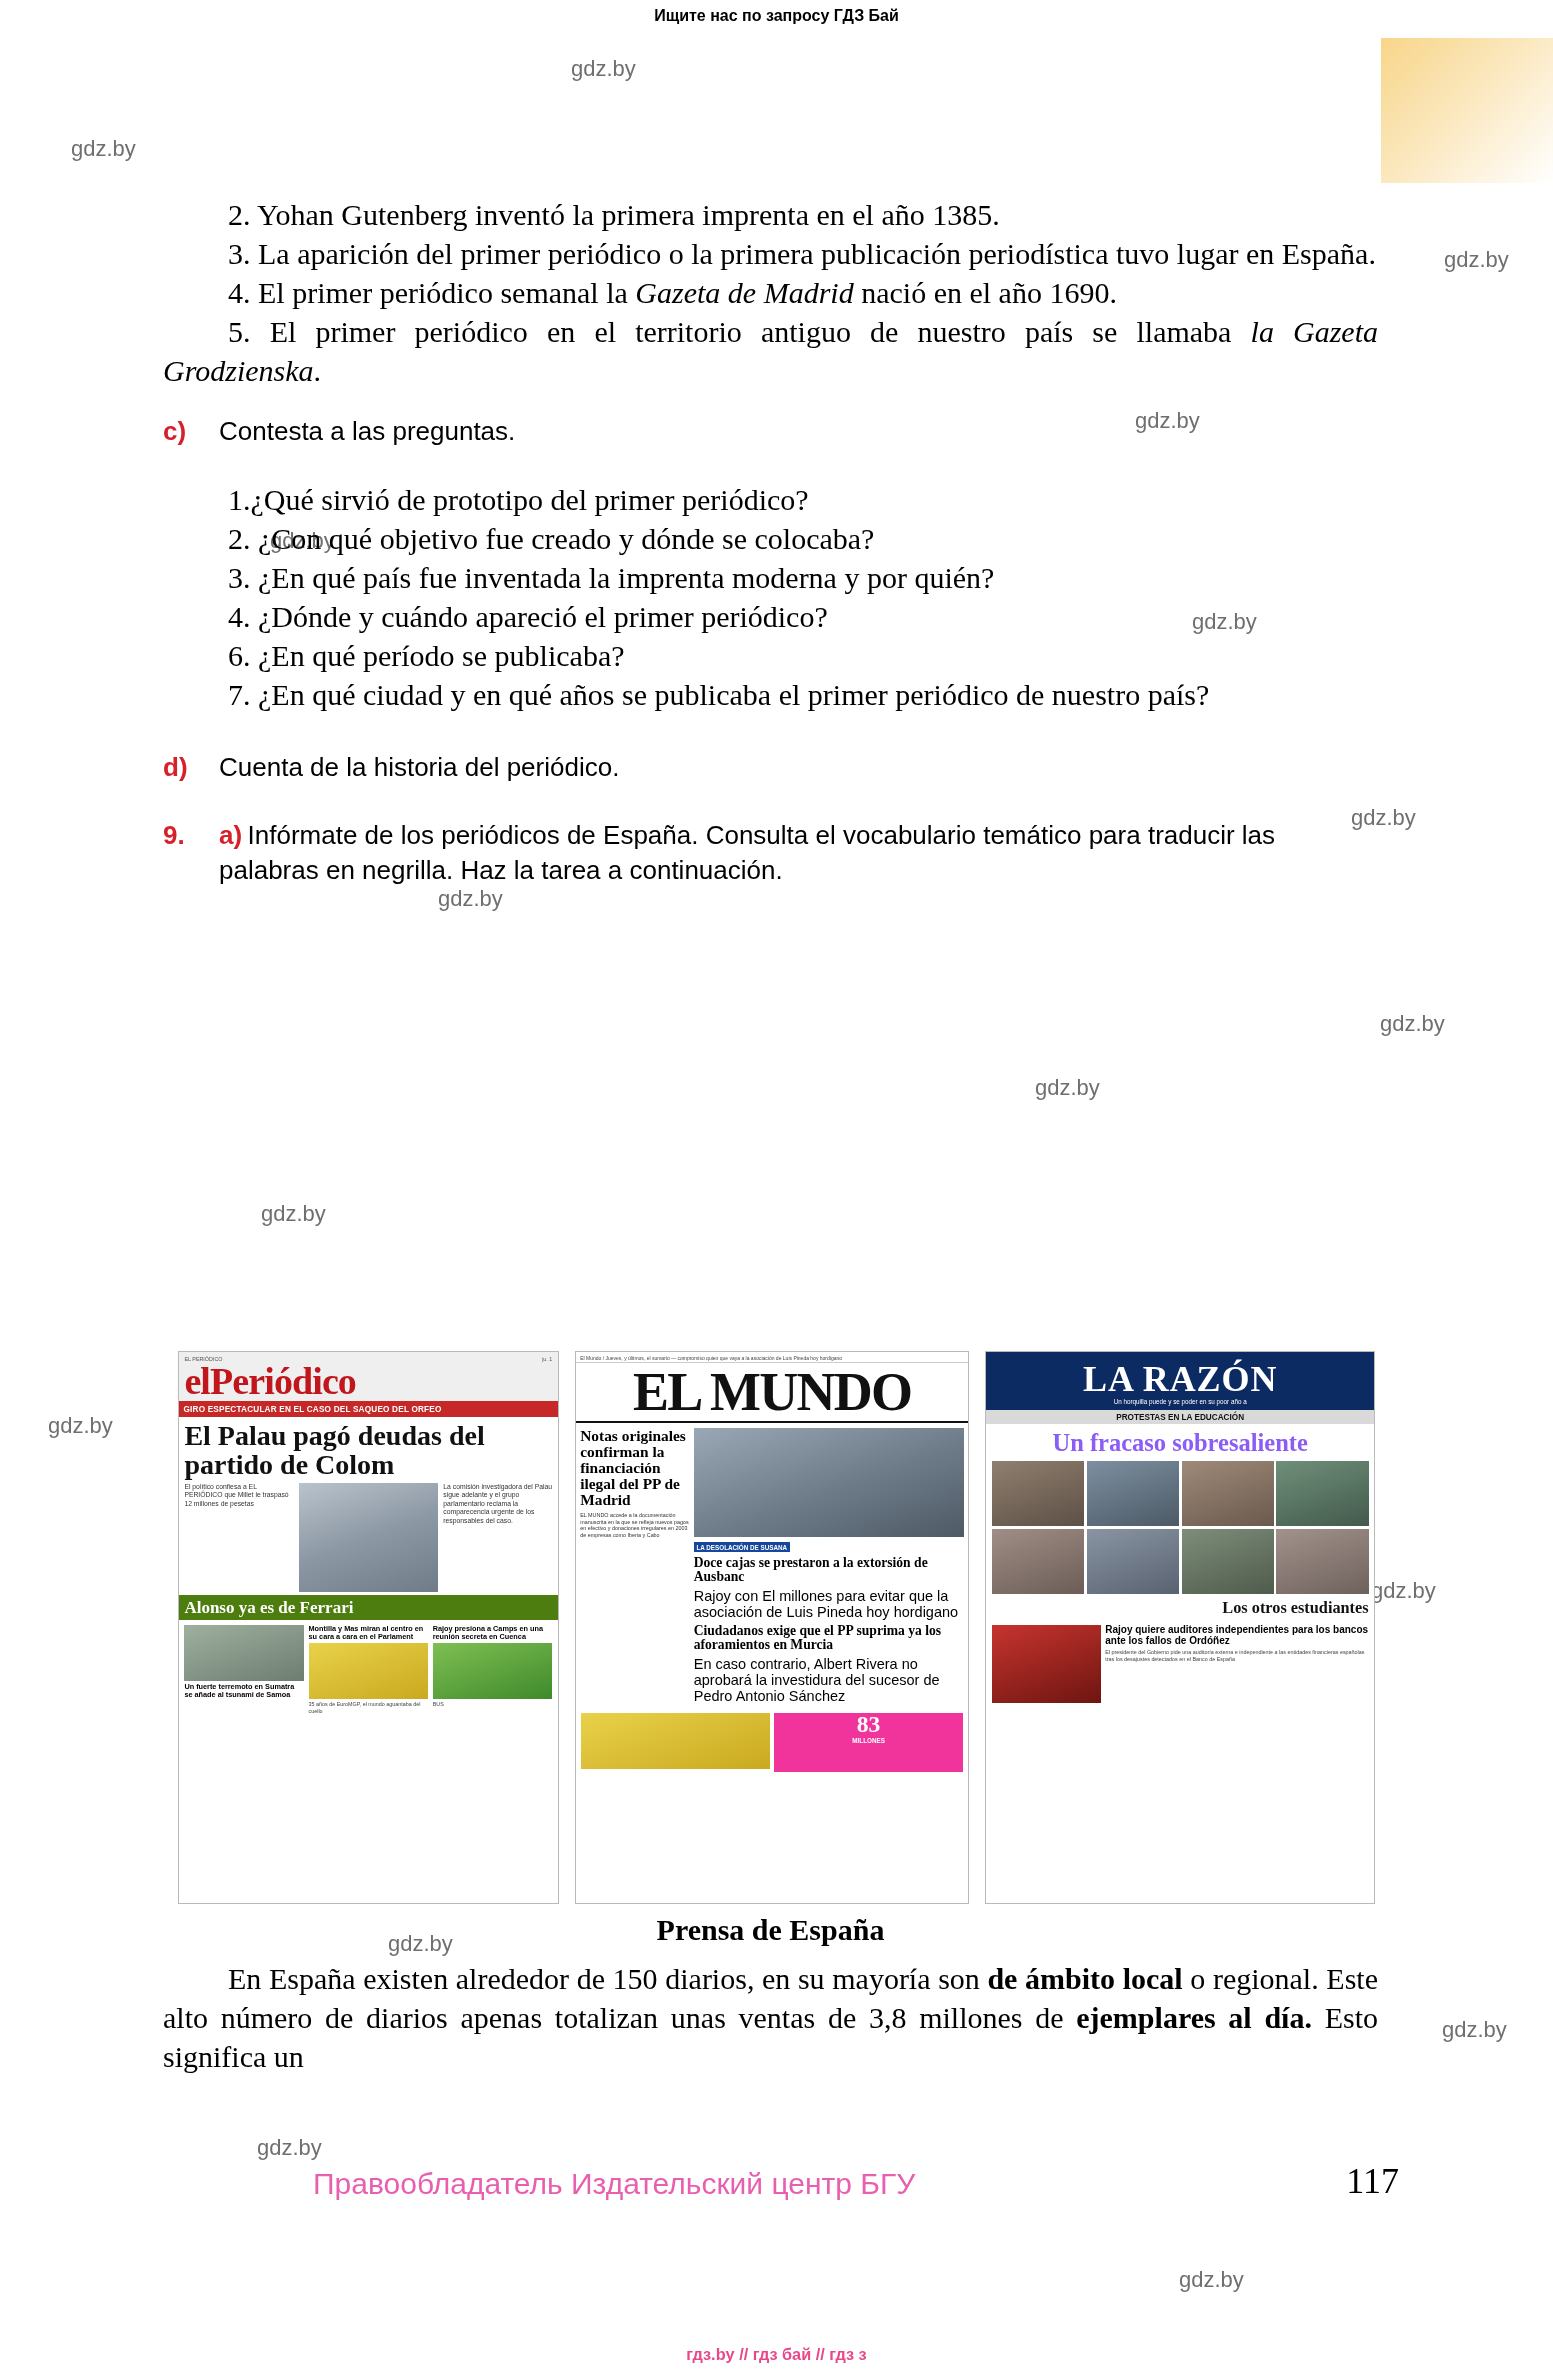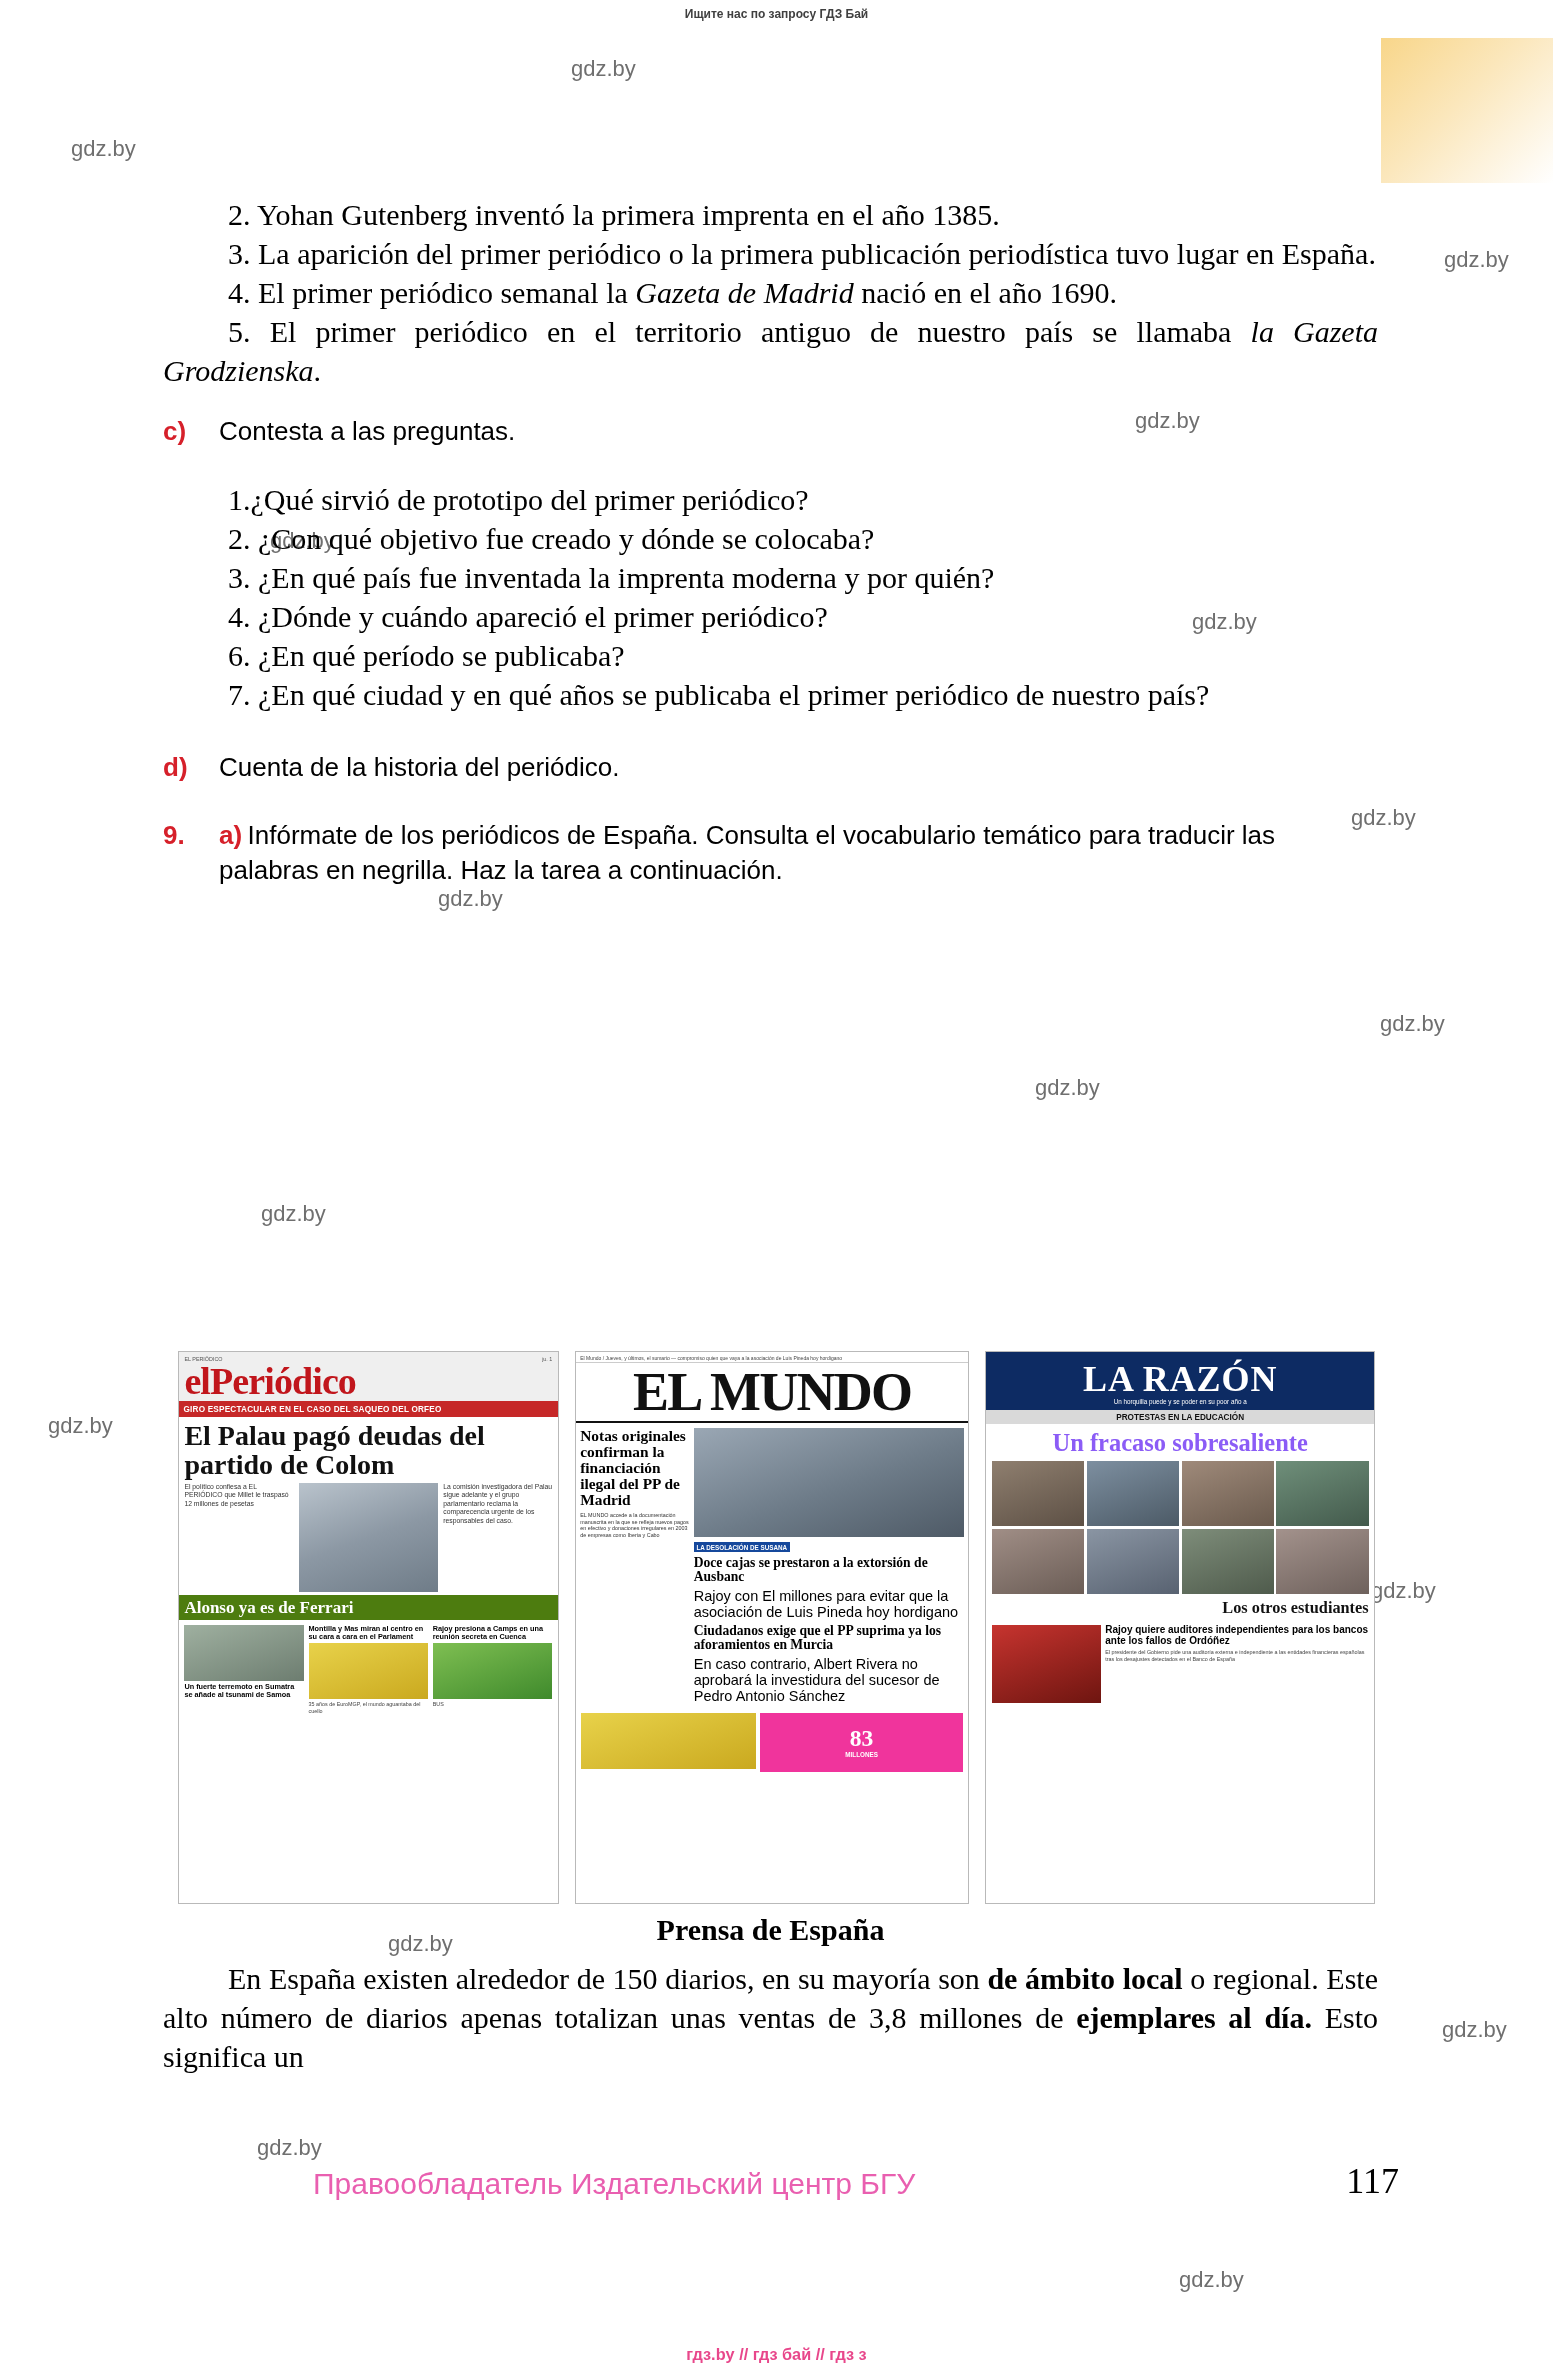--- a/index.html
+++ b/index.html
@@ -24,23 +24,23 @@
     white-space: nowrap;
     pointer-events: none;
   }
   .top-banner {
     position: absolute;
     top: 7.3px;
     left: 0;
     width: 100%;
     text-align: center;
     font-family: "Liberation Sans", sans-serif;
-    font-size: 12px;
-    font-weight: bold;
-    color: #404040;
+    font-size: 16px;
+    font-weight: bold;
+    color: #000000;
   }
   .bottom-banner {
     position: absolute;
     bottom: 12.7px;
     left: 0;
     width: 100%;
     text-align: center;
     font-family: "Liberation Sans", sans-serif;
     font-size: 16.3px;
     font-weight: bold;
@@ -230,21 +230,21 @@
     border-bottom: 2.7px solid #111;
     color: #111;
   }
   .p2body { display: flex; gap: 4.5px; padding: 4.5px; }
   .p2left { width: 109px; }
   .p2left .h { font-family:"Liberation Serif",serif; font-weight: bold; font-size: 15.4px; line-height: 1.05; }
   .p2left .tx { font-size: 5.4px; line-height: 1.22; color: #333; margin-top: 3.6px; }
   .p2right { flex: 1; }
   .p2right .h2 { font-family:"Liberation Serif",serif; font-weight:bold; font-size: 13.6px; line-height:1.05; margin: 3.6px 0; }
   .blue-tag { background:#15489c; color:#fff; font-size:6.3px; font-weight:bold; padding:1.8px 2.7px; display:inline-block; }
-  .pink-box { background:#f0349c; color:#fff; text-align:center; padding:14px; }
+  .pink-box { background:#f0349c; color:#fff; text-align:center; padding:0; }
   .pink-box .n { font-family:"Liberation Serif",serif; font-weight:bold; font-size: 23.6px; line-height:1; }
   .pink-box .l { font-size: 6.3px; font-weight:bold; }
 
   
   .mast3 {
     background: #0d2b63;
     color: #fff;
     text-align: center;
     font-family: "Liberation Serif", serif;
     font-weight: bold;

